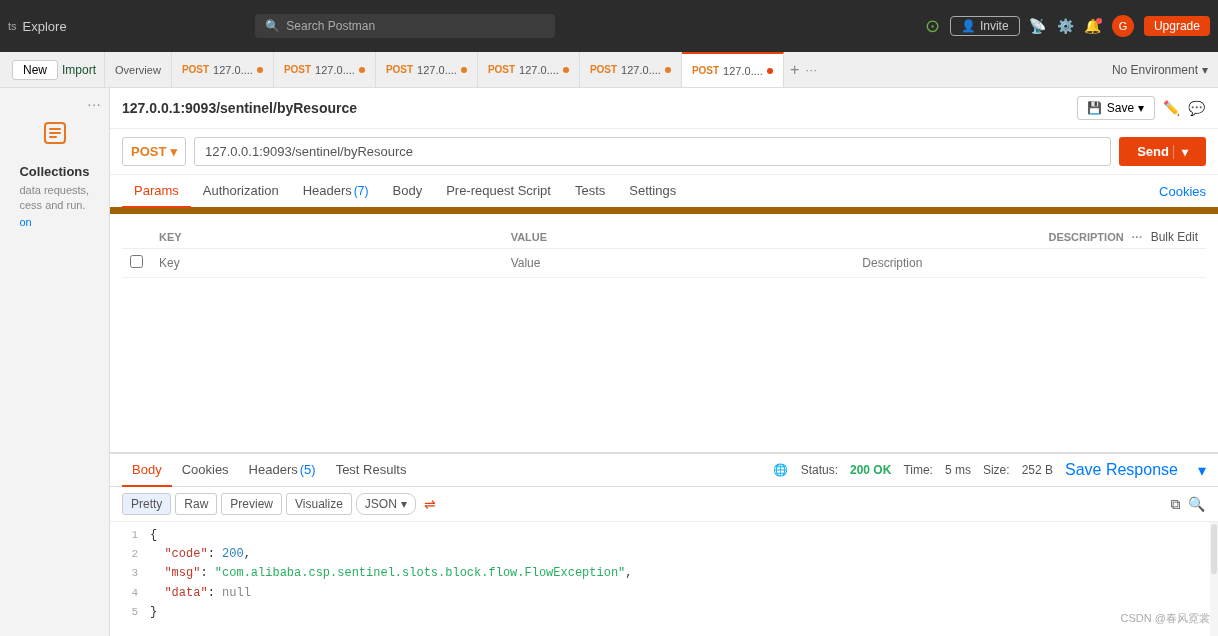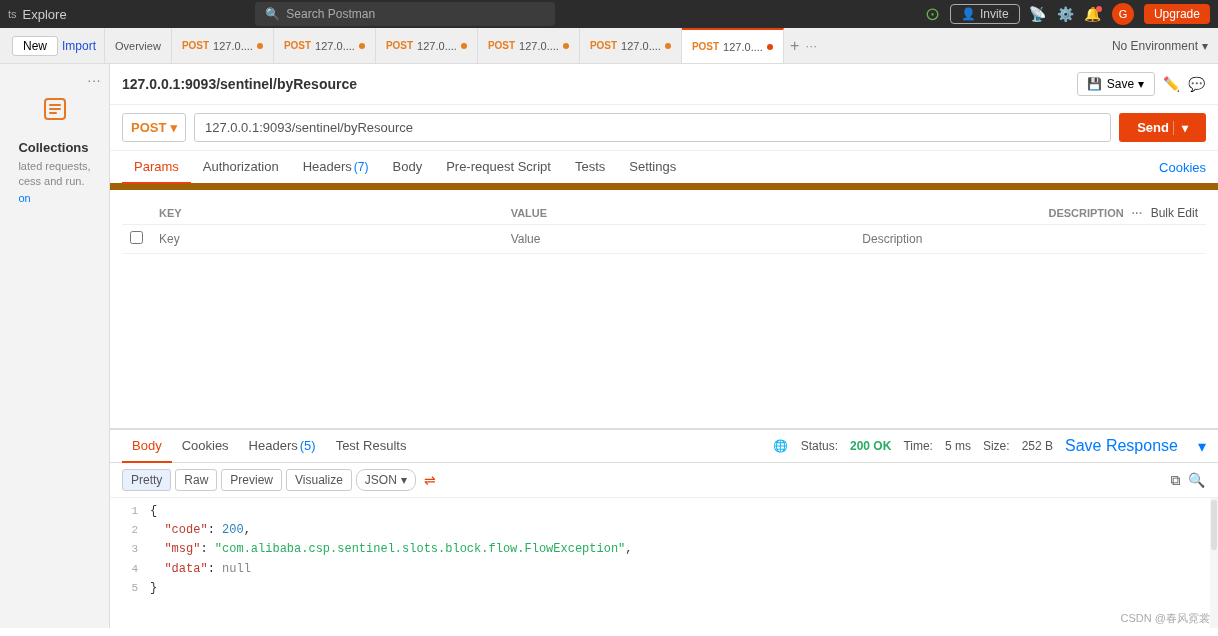--- a/index.html
+++ b/index.html
@@ -1,20 +1,20 @@
 <!DOCTYPE html>
 <html><head>
   <meta charset="utf-8">
   <style>
     * { box-sizing: border-box; margin: 0; padding: 0; }
     body { font-family: -apple-system, BlinkMacSystemFont, 'Segoe UI', sans-serif; font-size: 13px; background: #fff; overflow: hidden; }
 
     
     .top-nav {
-      height: 28px;
+      height: 52px;
       background: #2c2c2c;
       display: flex;
       align-items: center;
       padding: 0 8px;
       gap: 8px;
     }
     .top-nav-left { display: flex; align-items: center; gap: 6px; }
     .nav-text { color: #ccc; font-size: 13px; }
     .explore-btn { color: #ccc; font-size: 13px; background: none; border: none; cursor: pointer; }
     .search-bar {
@@ -59,21 +59,21 @@
       height: 36px;
       background: #efefef;
       display: flex;
       align-items: center;
       border-bottom: 1px solid #ddd;
       padding-left: 4px;
       gap: 0;
     }
     .new-import { display: flex; gap: 4px; padding: 0 8px; border-right: 1px solid #ddd; height: 100%; align-items: center; }
     .new-btn { background: #fff; border: 1px solid #ccc; border-radius: 3px; padding: 2px 10px; font-size: 12px; cursor: pointer; }
-    .import-btn { background: none; border: none; color: #1d4ed8; font-size: 12px; cursor: pointer; }
+    .import-btn { background: none; border: none; color: #14532d; font-size: 12px; cursor: pointer; }
     .tab-list { display: flex; align-items: center; height: 100%; overflow: hidden; }
     .tab-item {
       height: 100%;
       display: flex;
       align-items: center;
       padding: 0 10px;
       border-right: 1px solid #ddd;
       font-size: 11px;
       color: #555;
       background: #efefef;
@@ -400,21 +400,21 @@
         <svg width="14" height="14" viewBox="0 0 14 14" fill="none">
           <rect x="1" y="2" width="12" height="2" rx="1" fill="#e87722"></rect>
           <rect x="1" y="6" width="12" height="2" rx="1" fill="#e87722"></rect>
           <rect x="1" y="10" width="8" height="2" rx="1" fill="#e87722"></rect>
         </svg>
       </div>
     </div>
     <div class="collections-section">
       <div class="collections-title">Collections</div>
       <div class="collections-desc">
-        <span>lated requests,</span><br>
+        <span>data requests,</span><br>
         <span>cess and run.</span>
       </div>
       <a class="collections-link">on</a>
     </div>
   </div>
 
   <div class="request-area">
 
     <div class="url-bar-header">
       <span class="url-title">127.0.0.1:9093/sentinel/byResource</span>

